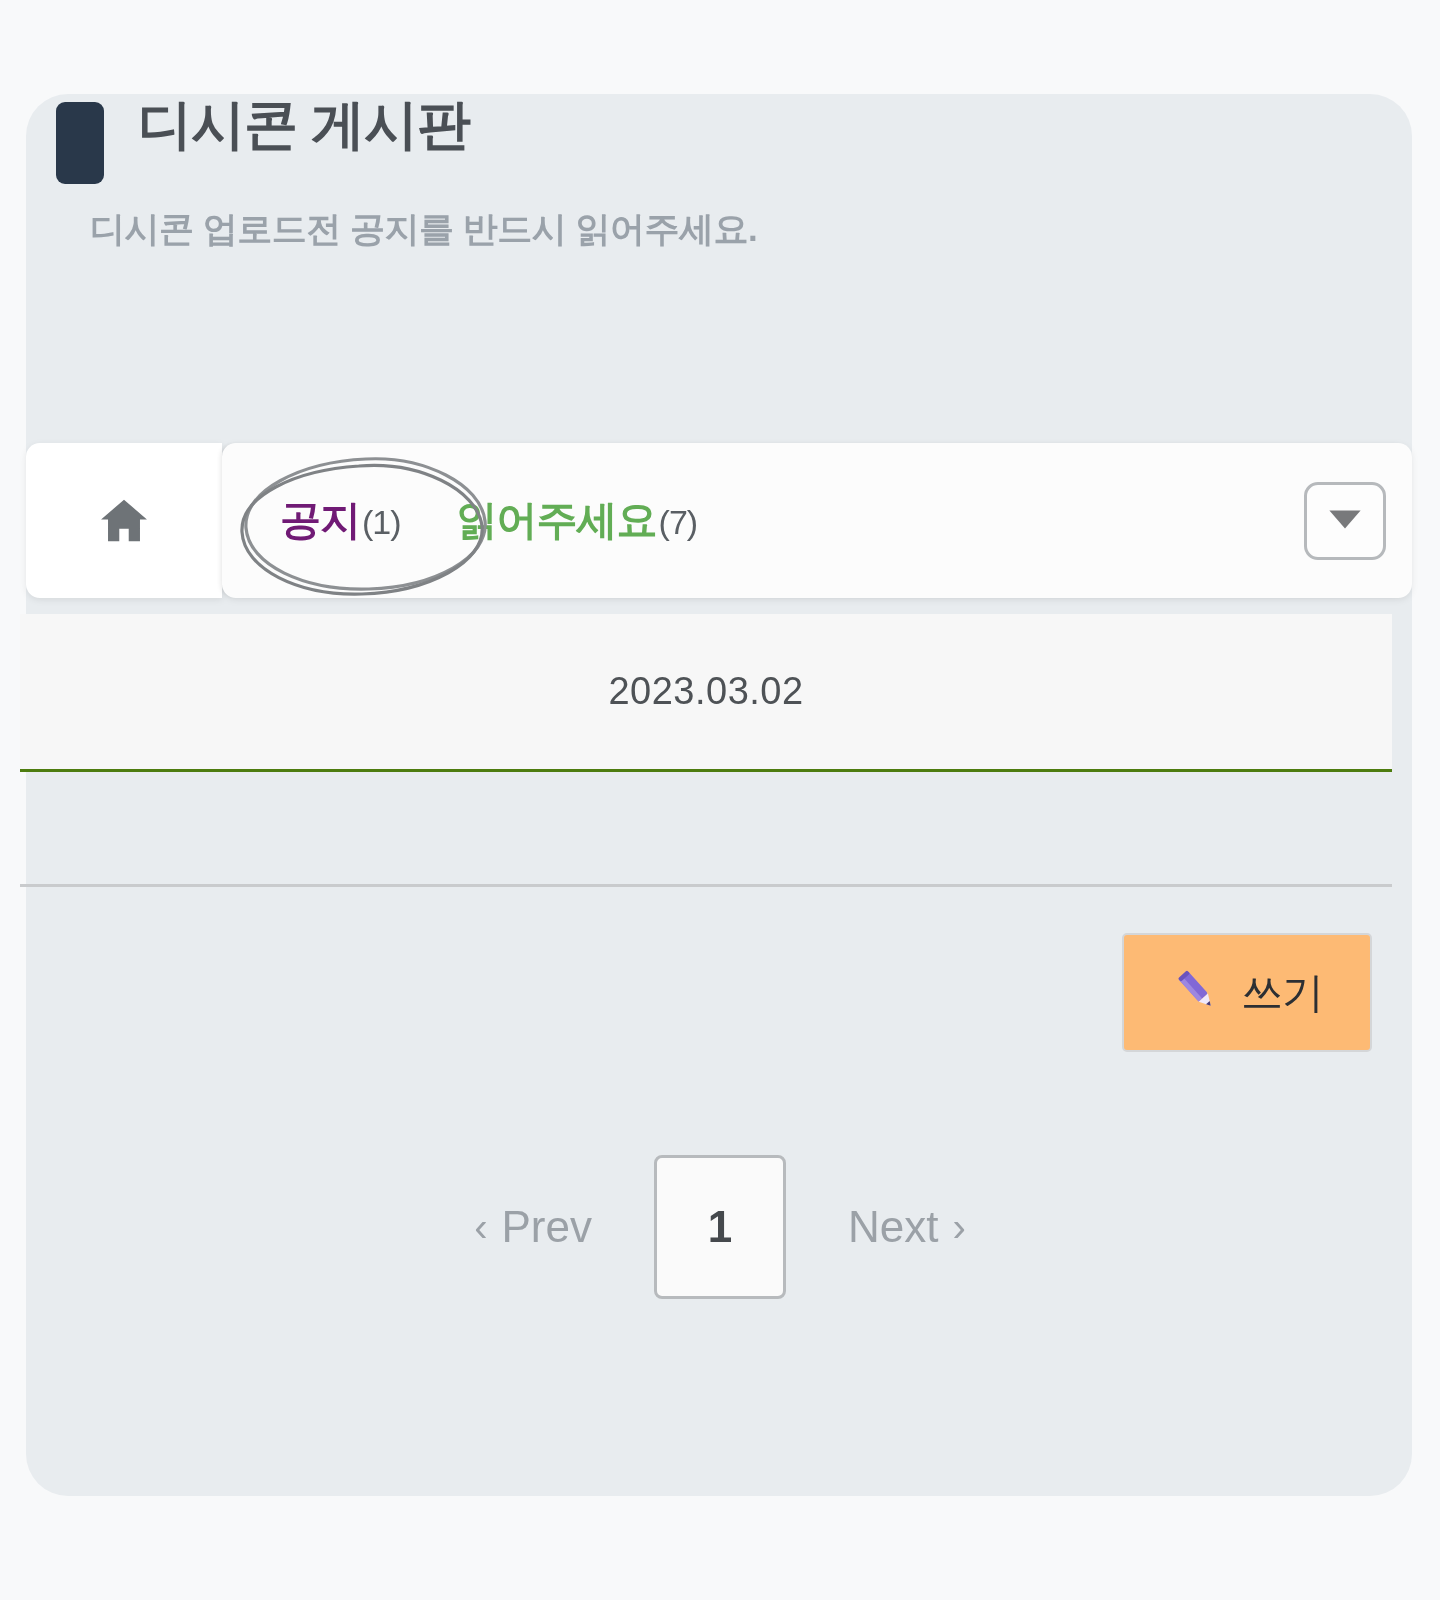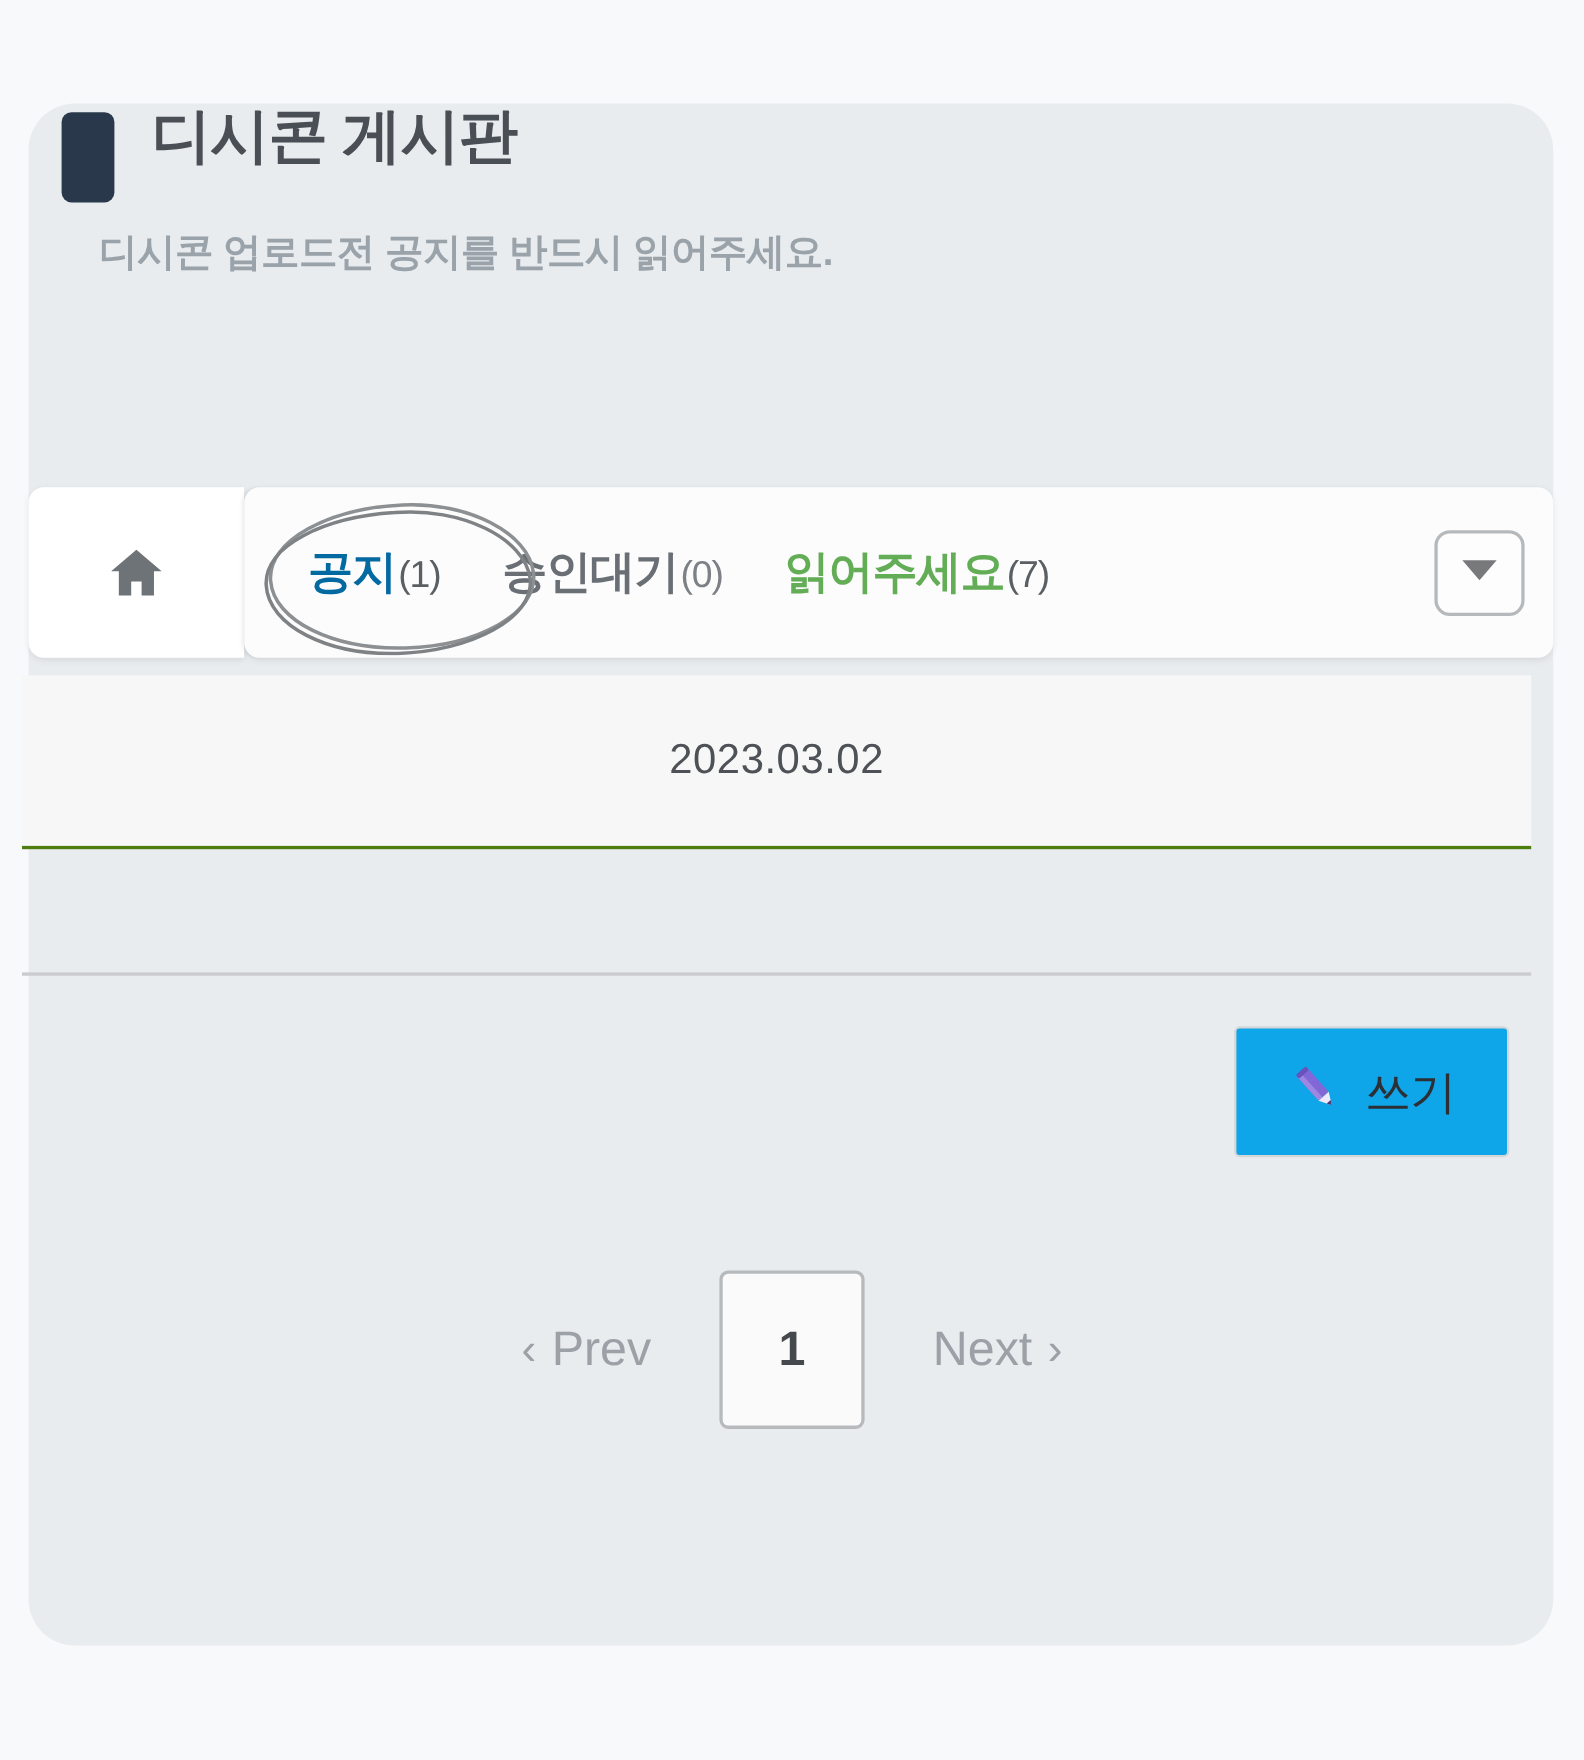--- a/index.html
+++ b/index.html
@@ -101,21 +101,21 @@
     position: relative;
     display: flex;
     align-items: baseline;
   }
   .tab-item .tab-count {
     font-size: 34px;
     font-weight: normal;
     color: #5a5f64;
     margin-left: 2px;
   }
-  .tab-notice .tab-label { color: #0369a1; }
+  .tab-notice .tab-label { color: #701a75; }
   .tab-pending .tab-label { color: #6a6f75; }
   .tab-pending .tab-count { color: #7d8186; }
   .tab-approved .tab-label { color: #62ad55; }
   .tab-approved .tab-count { color: #5a5f64; }
 
   .dropdown-btn {
     margin-left: auto;
     width: 82px;
     height: 78px;
     background: #fdfdfd;
@@ -168,21 +168,21 @@
     background: #c9cbcd;
   }
 
   
   .write-btn {
     position: absolute;
     left: 1122px;
     top: 933px;
     width: 250px;
     height: 119px;
-    background: #0ea5e9;
+    background: #fdba74;
     border: 2px solid #d4d6d8;
     border-radius: 5px;
     display: flex;
     align-items: center;
     justify-content: center;
     gap: 18px;
   }
   .pencil-icon { display: block; }
   .write-label {
     font-size: 42px;
@@ -249,24 +249,20 @@
     </span>
   </div>
 
   <div class="tab-group">
 
     <div class="tab-item tab-notice">
       <span class="tab-label">공지</span>
         <span class="tab-count">(1)</span>
     </div>
 
-    <div class="tab-item tab-pending">
-      <span class="tab-label">승인대기</span>
-        <span class="tab-count">(0)</span>
-    </div>
 
     <div class="tab-item tab-approved">
       <span class="tab-label">읽어주세요</span>
         <span class="tab-count">(7)</span>
     </div>
 
     <div class="dropdown-btn">
       <span>
         <svg width="40" height="26" viewBox="0 0 20 13" aria-hidden="true">
           <path d="M2.2 2.2 L17.8 2.2 L10 11.2 Z" fill="#78797b"></path>

